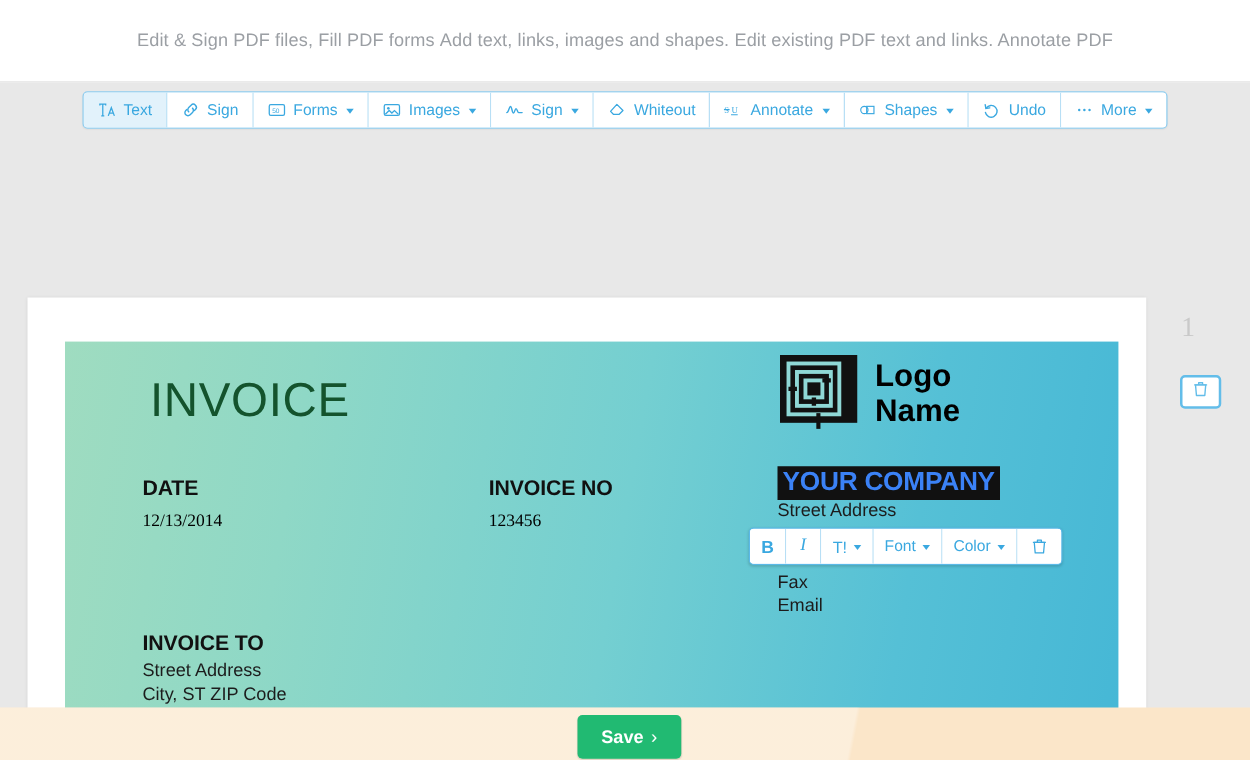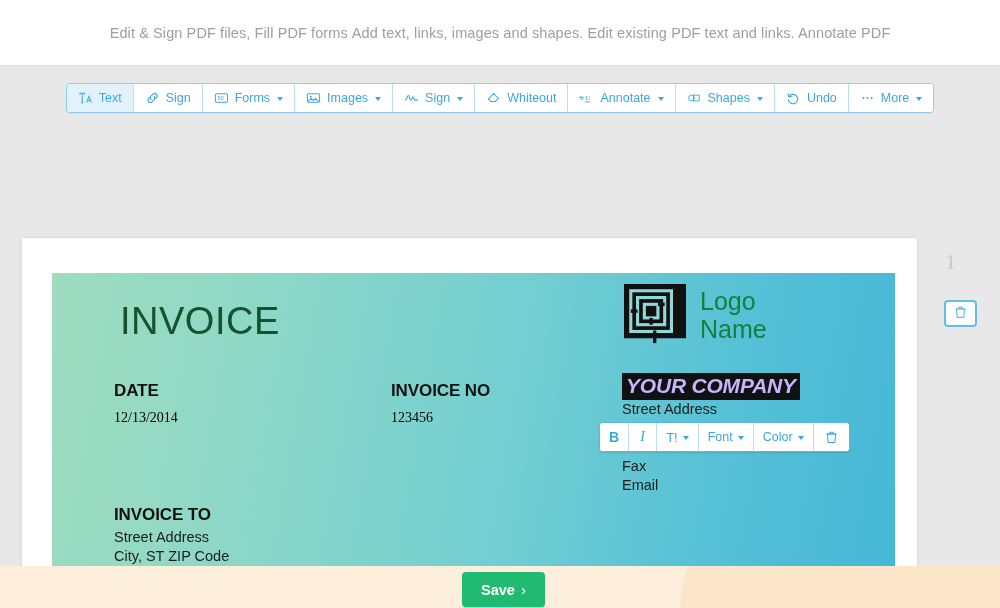--- a/index.html
+++ b/index.html
@@ -26,21 +26,21 @@
   
   .workspace {
     position: relative;
     height: 542px;
     background: #e8e8e8;
   }
 
   
   .toolbar-wrap {
     position: absolute;
-    top: 17px; left: 0; right: 0;
+    top: 7px; left: 0; right: 0;
     display: flex; justify-content: center;
   }
   .toolbar {
     display: flex;
     background: #ffffff;
     border: 1px solid #8ecdf0;
     border-radius: 4px;
     overflow: hidden;
     box-shadow: 0 1px 1px rgba(0,0,0,.04);
   }
@@ -142,33 +142,32 @@
   .blk-to .field-head { margin-bottom: 3px; }
   .to-line { font-size: 14.5px; color: #1c1c1c; line-height: 19px; }
 
   
   .logo-row {
     position: absolute; left: 572px; top: 11px;
     display: flex; align-items: center; gap: 14px;
   }
   .logo-mark { width: 62px; height: 62px; display: block; }
   .logo-name {
-    font-size: 25px; color: #15803d; line-height: 28px; font-weight: 400;
+    font-size: 25px; color: #000000; line-height: 28px; font-weight: 700;
   }
 
   
   .blk-company { position: absolute; left: 570px; top: 100px; }
   .company-name {
     display: inline-block;
-    font-size: 21px; font-weight: bold; color: #c4b5fd;
+    font-size: 21px; font-weight: bold; color: #3b82f6;
     background: #111111;
     padding: 2px 4px 3px 4px;
     letter-spacing: -.2px;
     line-height: 22px;
-    font-style: italic;
   }
   .co-line { font-size: 14.5px; color: #1c1c1c; line-height: 19px; }
   .co-hidden { visibility: hidden; }
 
   
   .fmt-toolbar {
     position: absolute;
     left: 599px; top: 356px;
     display: flex;
     background: #ffffff;

